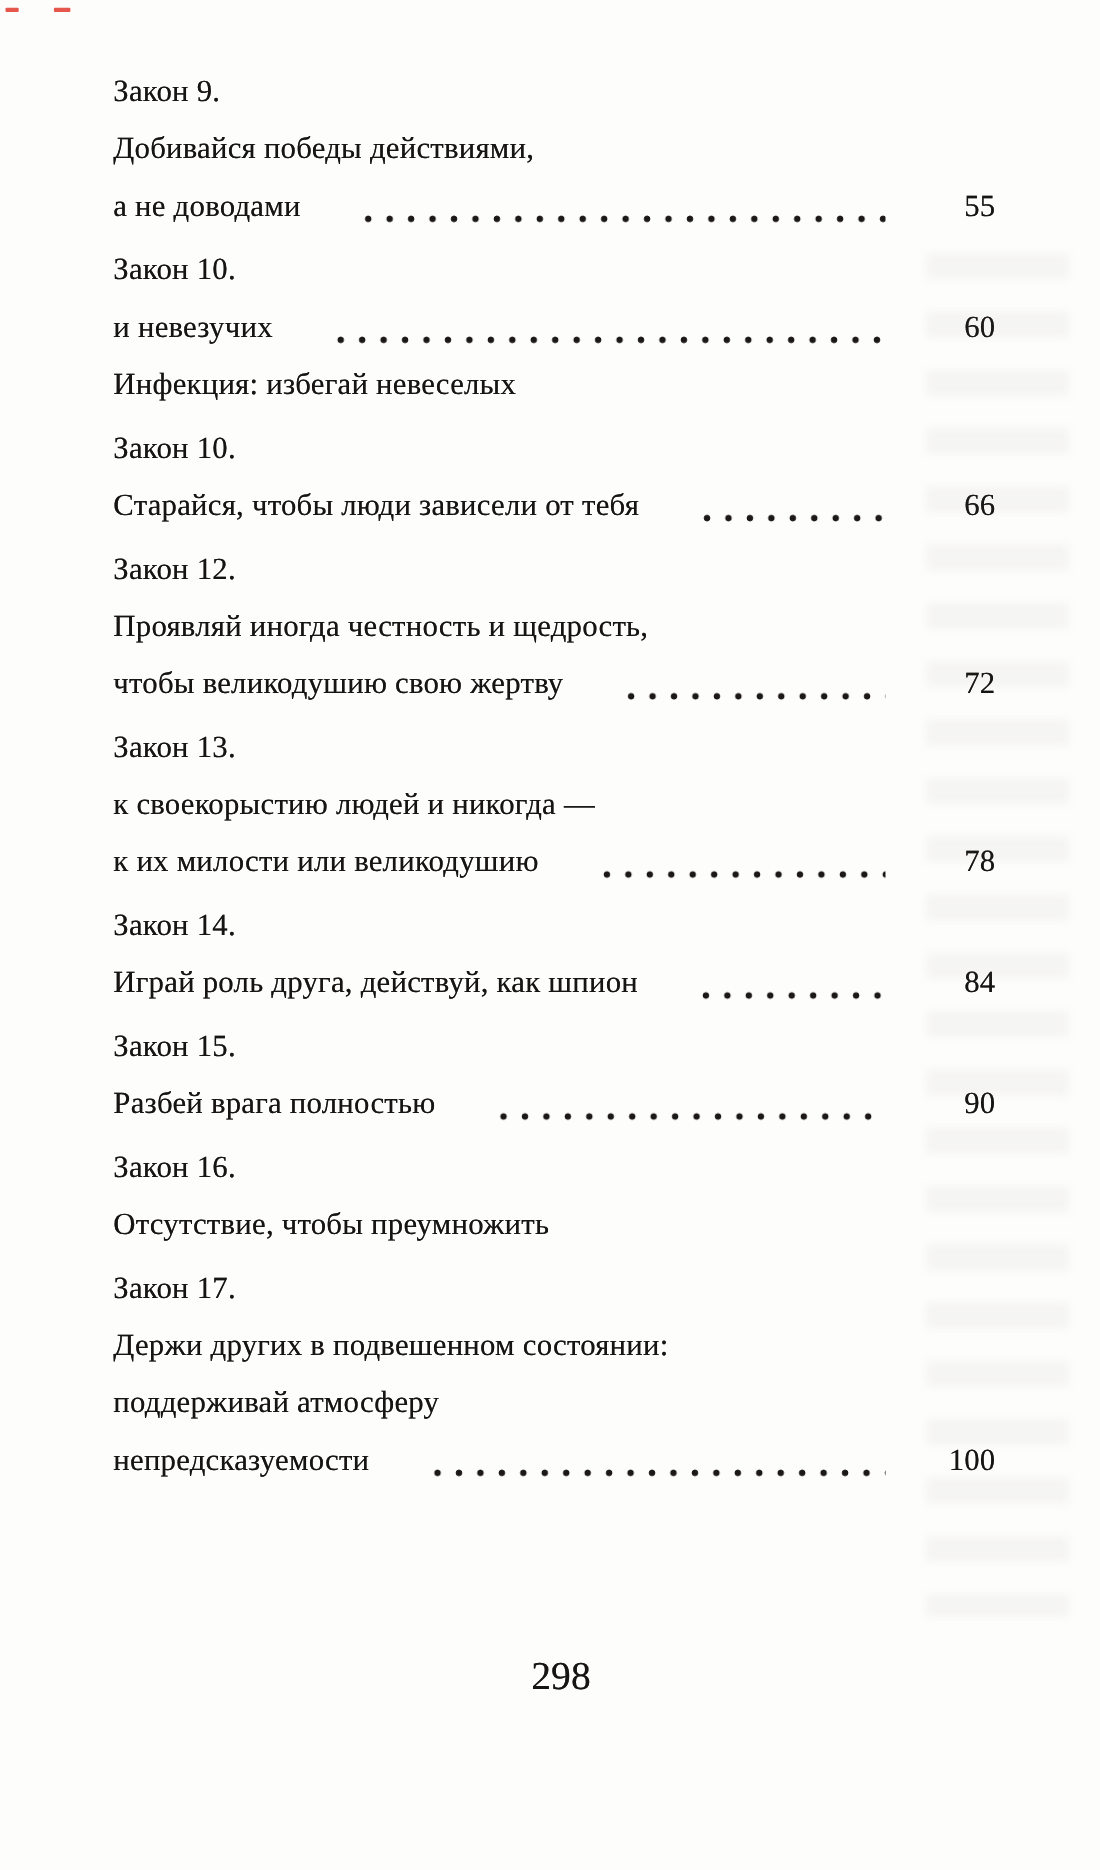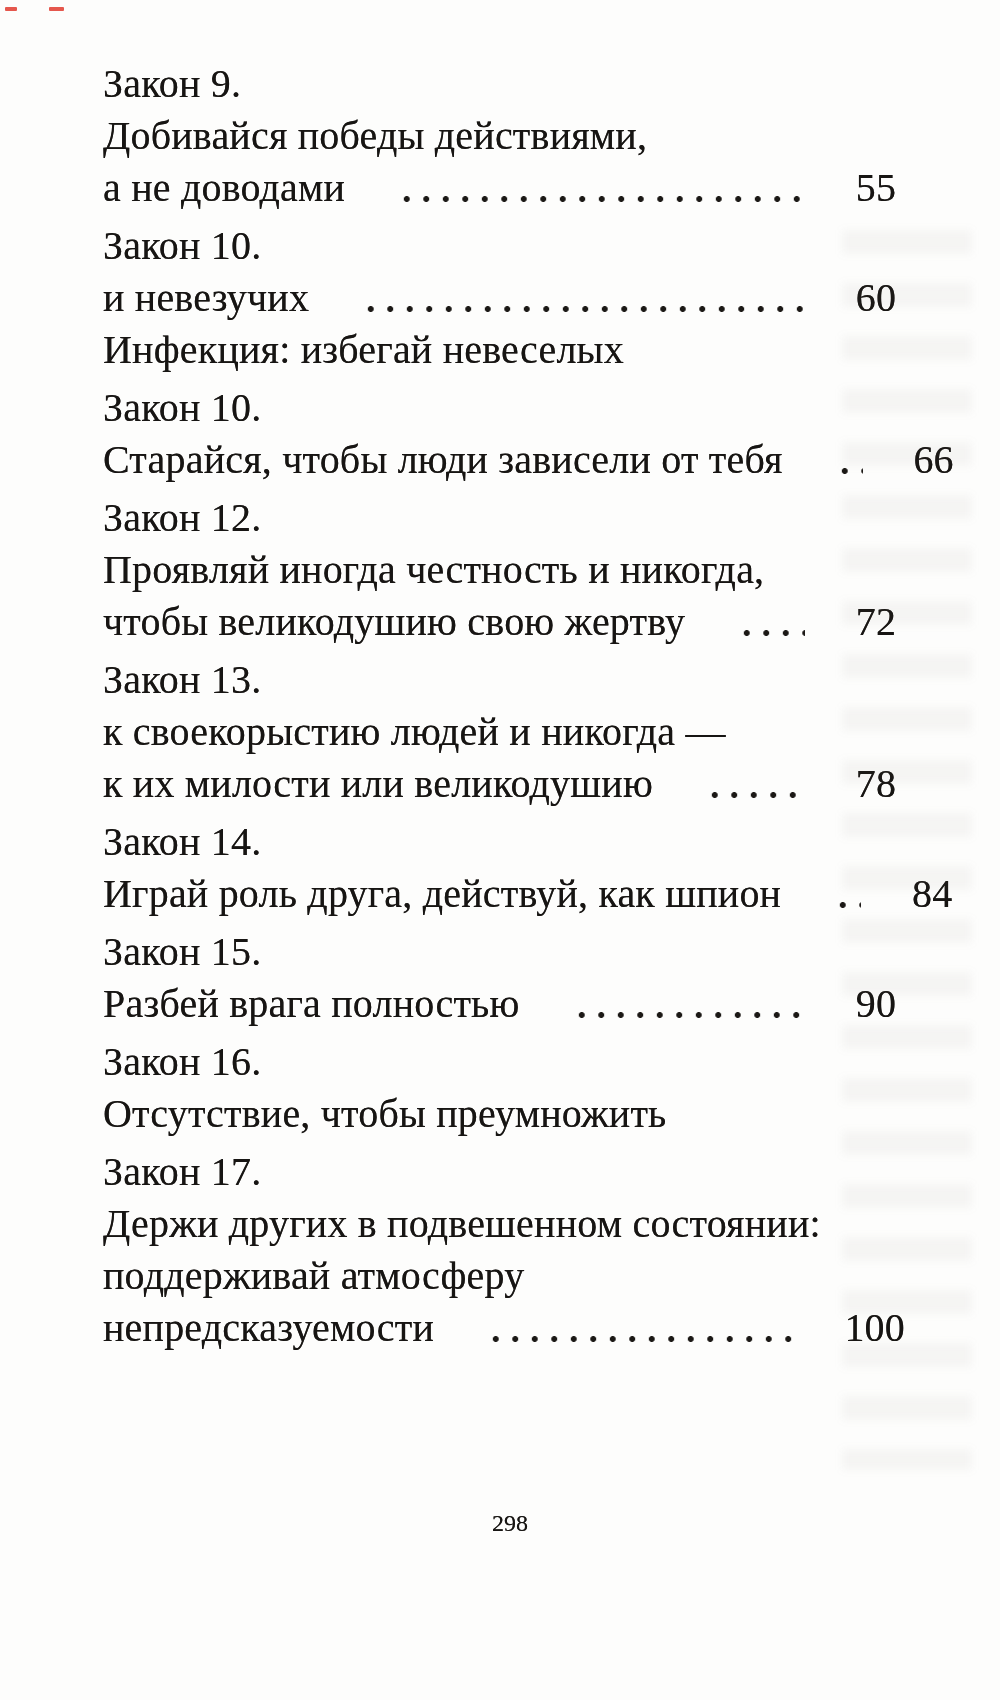--- a/index.html
+++ b/index.html
@@ -49,21 +49,21 @@
     top: 1px;
     height: 4px;
     background: var(--red);
     opacity: 0.85;
     border-radius: 1px;
   }
   .red-marks i:nth-child(1) { left: 0; width: 12px; }
   .red-marks i:nth-child(2) { left: 44px; width: 15px; }
 
   .toc {
-    font-size: 40px;
+    font-size: 28px;
     line-height: 52px;
     text-shadow: 0 0 0.6px rgba(20,16,12,0.75); 
     letter-spacing: 0.2px;
     font-family: Liberation Serif, serif;
   }
   .entry { margin-bottom: 6px; }
   .line { white-space: nowrap; }
   .pagerow { display: flex; align-items: baseline; gap: 34px; }
   .pagerow .txt { flex: 0 0 auto; }
   .leader {
@@ -73,26 +73,26 @@
     align-self: flex-end;
     margin: 0 8px 9px 16px;
     background-image: radial-gradient(circle, #1b1815 2.6px, rgba(0,0,0,0) 3.3px);
     background-size: 19.5px 12px;
     background-repeat: repeat-x;
     background-position: 2px center;
   }
   .pg {
     flex: 0 0 auto;
     min-width: 58px;
-    text-align: center;
+    text-align: right;
   }
   .footer {
     margin-top: 143px;
     text-align: center;
-    font-size: 24px;
+    font-size: 36px;
     line-height: 52px;
     text-shadow: 0 0 0.6px rgba(20,16,12,0.75);
   }
   .footer span { display: inline-block; transform: translateX(6px); }
 </style>
 </head>
 <body>
 
 <div class="page">
   <div class="red-marks">
@@ -123,21 +123,21 @@
       <div class="entry">
         <div class="line">Закон 10.</div>
         <div class="line pagerow">
           <span class="txt">Старайся, чтобы люди зависели от тебя</span>
           <span class="leader"></span>
           <span class="pg">66</span>
         </div>
       </div>
       <div class="entry">
         <div class="line">Закон 12.</div>
-        <div class="line">Проявляй иногда честность и никогда,</div>
+        <div class="line">Проявляй иногда честность и щедрость,</div>
         <div class="line pagerow">
           <span class="txt">чтобы великодушию свою жертву</span>
           <span class="leader"></span>
           <span class="pg">72</span>
         </div>
       </div>
       <div class="entry">
         <div class="line">Закон 13.</div>
         <div class="line">к своекорыстию людей и никогда —</div>
         <div class="line pagerow">

